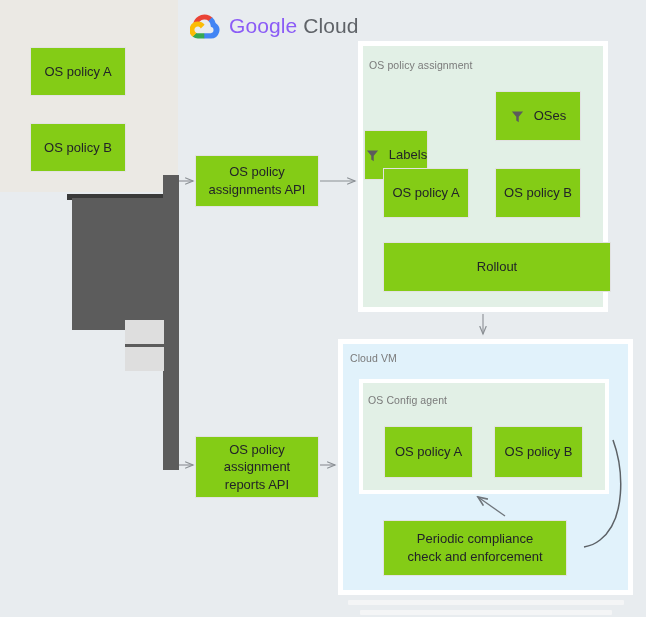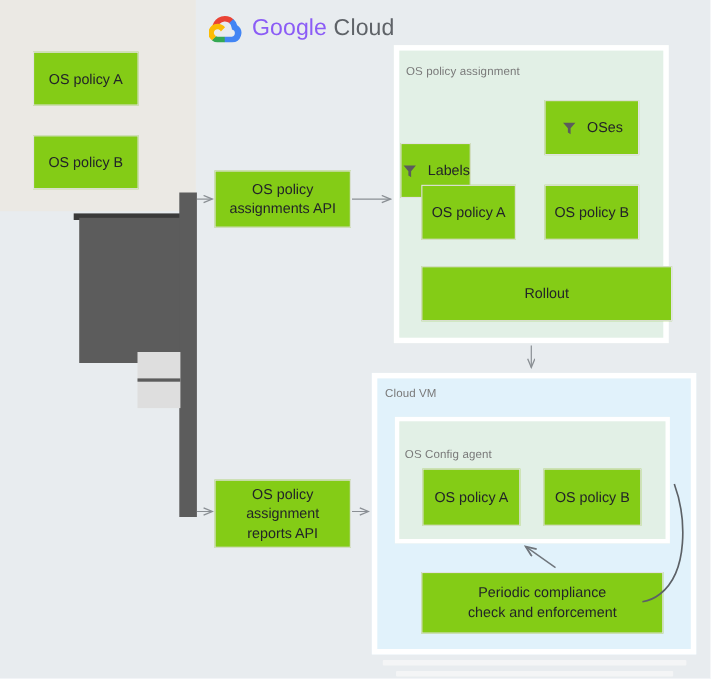--- a/index.html
+++ b/index.html
@@ -165,30 +165,30 @@
   </div>
 
   <div class="box" style="left:383px; top:242px; width:228px; height:50px;">
     <span class="btxt">Rollout</span>
   </div>
 
   <div class="panel-vm"></div>
   <div class="panel-label" style="left:350px; top:352px;">Cloud VM</div>
 
   <div class="panel-agent"></div>
-  <div class="panel-label" style="left:368px; top:394px;margin-top:13px;">OS Config agent</div>
+  <div class="panel-label" style="left:368px; top:394px;">OS Config agent</div>
 
   <div class="box" style="left:384px; top:426px; width:89px; height:52px;">
     <span class="btxt">OS policy A</span>
   </div>
   <div class="box" style="left:494px; top:426px; width:89px; height:52px;">
     <span class="btxt">OS policy B</span>
   </div>
 
-  <div class="box" style="left:383px; top:520px; width:220px; height:56px;">
+  <div class="box" style="left:383px; top:520px; width:184px; height:56px;">
     <span class="btxt" style="white-space:pre-line;">Periodic compliance
 check and enforcement</span>
   </div>
 
   <div class="stack-line" style="left:348px; top:600px; width:276px;"></div>
   <div class="stack-line" style="left:360px; top:610px; width:252px;"></div>
 
   <svg id="arrows">
     <defs>
       <marker id="ah" markerWidth="9" markerHeight="9" refX="7.6" refY="3.4" orient="auto">

